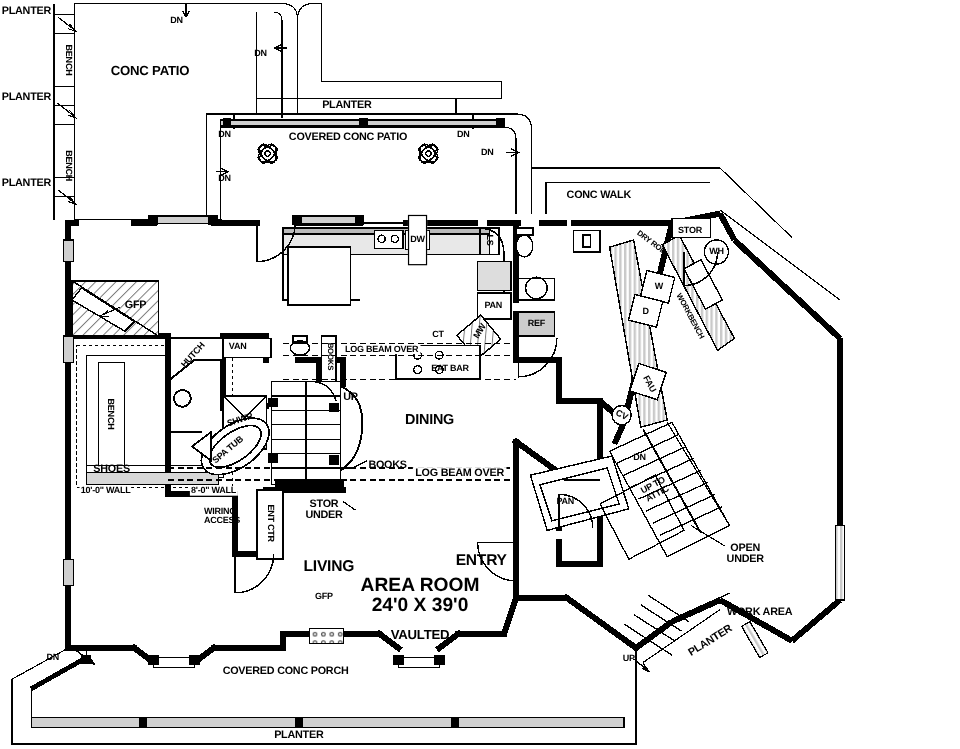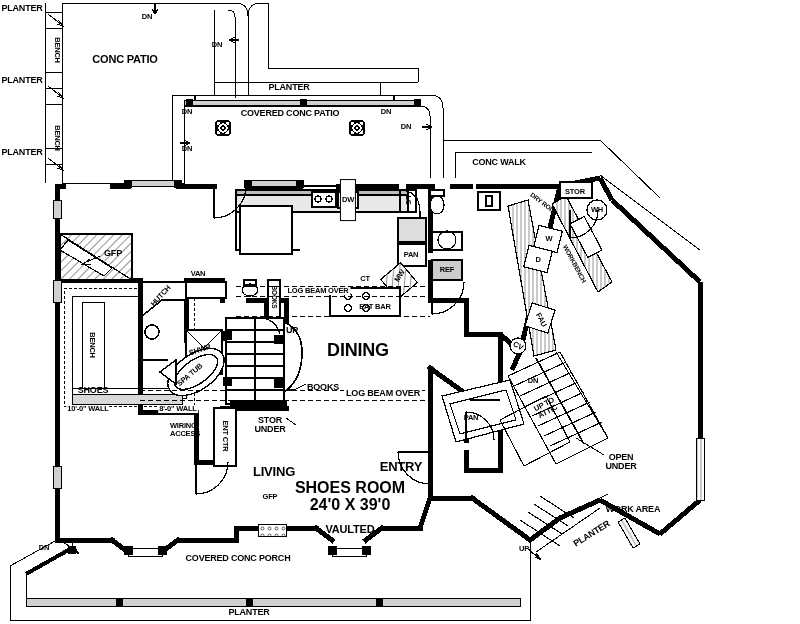--- a/index.html
+++ b/index.html
@@ -430,23 +430,23 @@
       <path d="M100 256 L84 263"></path>
           <path d="M90 259 L83 264 L91 264"></path>
       <path d="M296 425 L286 418"></path>
       <path d="M604 455 L576 438"></path>
       <path d="M306 384 L294 390"></path>
     </g>
   </g>
 </svg>
 
 <div class="lbl ctr big" style="left:350px;top:497px">
-  <span>SHOES ROOM</span><br><span>24'0 X 39'0</span>
+  <span>AREA ROOM</span><br><span>24'0 X 39'0</span>
 </div>
-<div class="lbl ctr" style="left:358px;top:350px;font-size:18px">DINING</div>
+<div class="lbl ctr" style="left:358px;top:350px;font-size:12px">DINING</div>
 <div class="lbl ctr" style="left:274px;top:472px;font-size:13px">LIVING</div>
 <div class="lbl ctr" style="left:401px;top:467px;font-size:13px">ENTRY</div>
 <div class="lbl ctr mid" style="left:350px;top:530px">VAULTED</div>
 
 <div class="lbl ctr mid" style="left:125px;top:60px">CONC PATIO</div>
 <div class="lbl ctr sm" style="left:290px;top:114px">COVERED CONC PATIO</div>
 <div class="lbl ctr sm" style="left:499px;top:163px">CONC WALK</div>
 <div class="lbl ctr sm" style="left:238px;top:559px">COVERED CONC PORCH</div>
 <div class="lbl ctr sm" style="left:633px;top:510px;text-align:center">
   <span>WORK AREA</span>
@@ -472,21 +472,21 @@
 <div class="lbl ctr xs" style="left:44px;top:548px">DN</div>
 <div class="lbl ctr xs" style="left:533px;top:381px">DN</div>
 <div class="lbl ctr sm" style="left:292px;top:331px">UP</div>
 <div class="lbl ctr xs" style="left:524px;top:549px">UP</div>
 <div class="lbl ctr xs" style="left:546px;top:408px;transform:translate(-50%,-50%) rotate(-28deg);text-align:center">UP TO<br>ATTIC</div>
 <div class="lbl ctr sm" style="left:621px;top:462px;text-align:center">OPEN<br>UNDER</div>
 
 <div class="lbl ctr sm" style="left:113px;top:254px">GFP</div>
 <div class="lbl ctr xs" style="left:270px;top:497px">GFP</div>
 <div class="lbl ctr xs" style="left:161px;top:296px;transform:translate(-50%,-50%) rotate(-48deg)">HUTCH</div>
-<div class="lbl ctr xs" style="left:198px;top:274px">VAN</div>
+<div class="lbl ctr xs" style="left:198px;top:289px">VAN</div>
 <div class="lbl ctr sm" style="left:93px;top:391px">SHOES</div>
 <div class="lbl ctr xs" style="left:200px;top:350px;transform:translate(-50%,-50%) rotate(-18deg)">SHWR</div>
 <div class="lbl ctr xs" style="left:190px;top:375px;transform:translate(-50%,-50%) rotate(-40deg)">SPA TUB</div>
 <div class="lbl ctr xs rotn90" style="left:225px;top:436px">ENT CTR</div>
 <div class="lbl ctr sm" style="left:270px;top:425px;text-align:center">STOR<br>UNDER</div>
 <div class="lbl ctr xxs rotn90" style="left:274px;top:297px">BOOKS</div>
 <div class="lbl ctr sm" style="left:323px;top:388px">BOOKS</div>
 <div class="lbl ctr xs" style="left:348px;top:200px;border:1px solid #000;background:#fff;padding:16px 1px">DW</div>
 <div class="lbl ctr xs rotn90" style="left:408px;top:200px">LS</div>
 <div class="lbl ctr xs" style="left:411px;top:255px">PAN</div>

